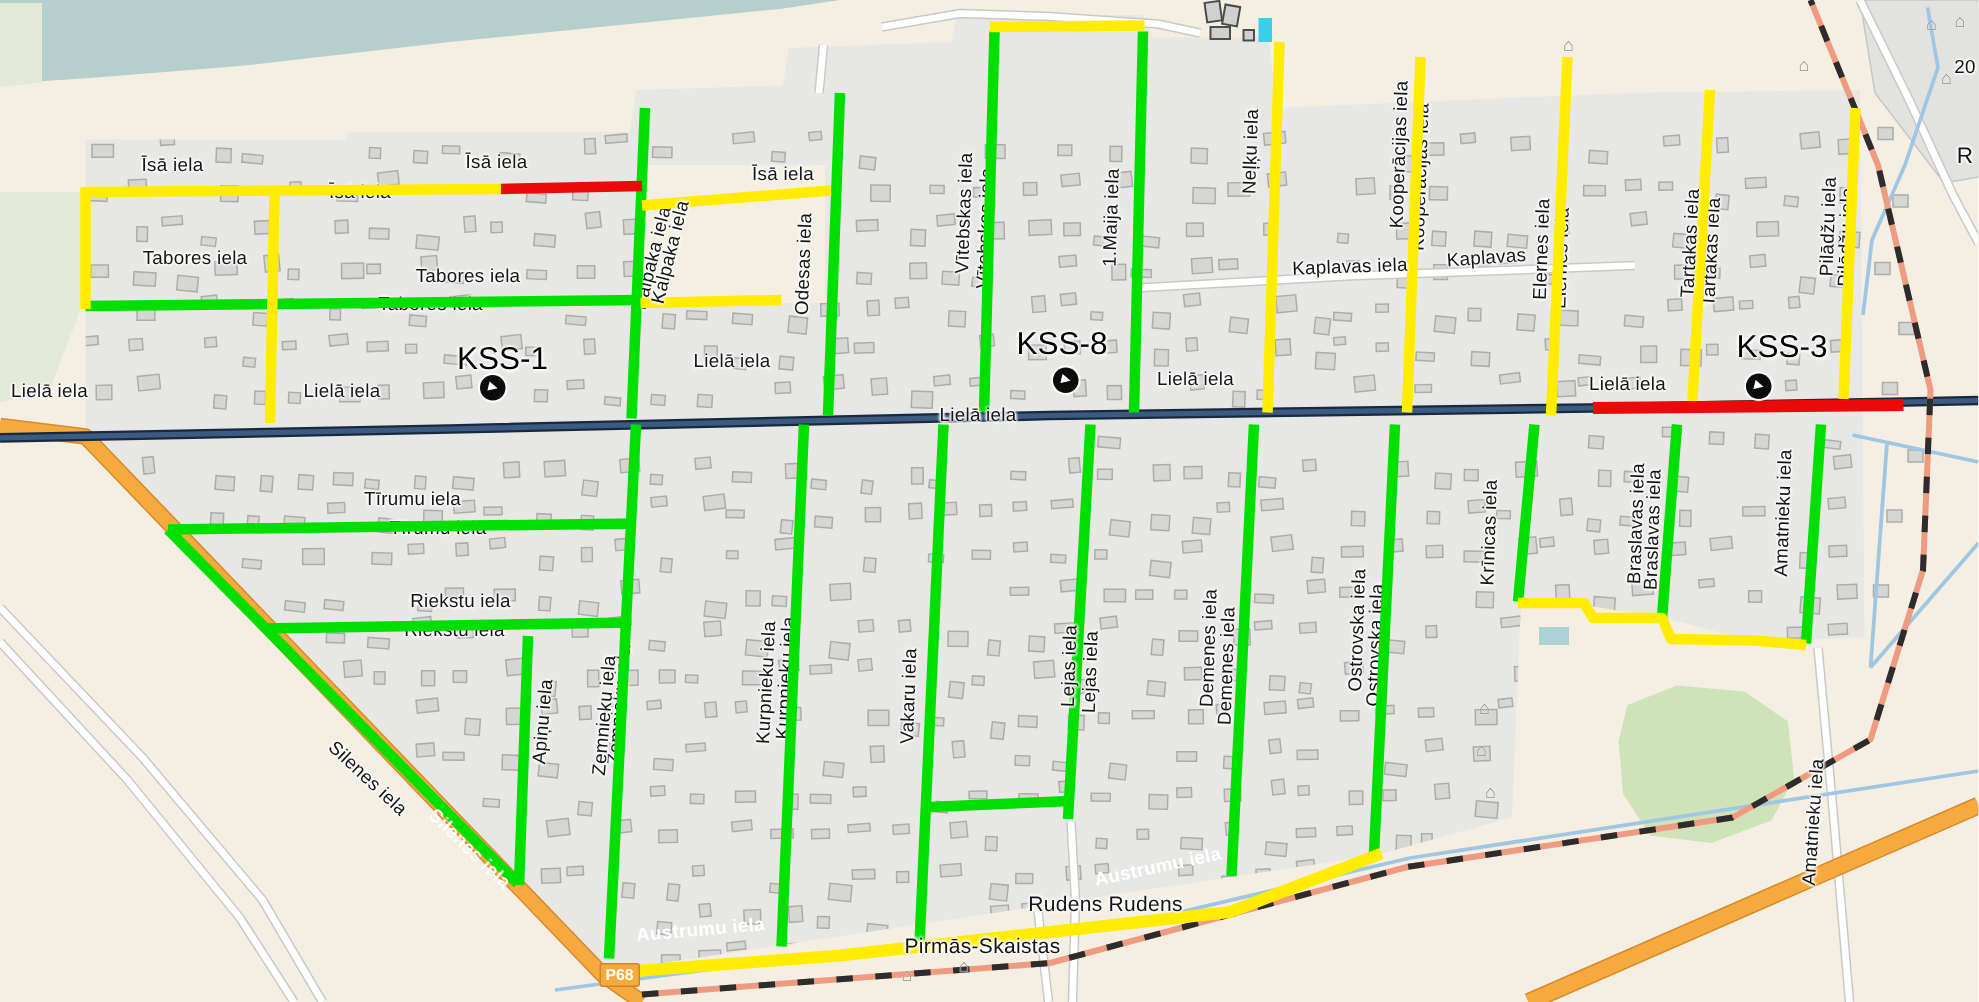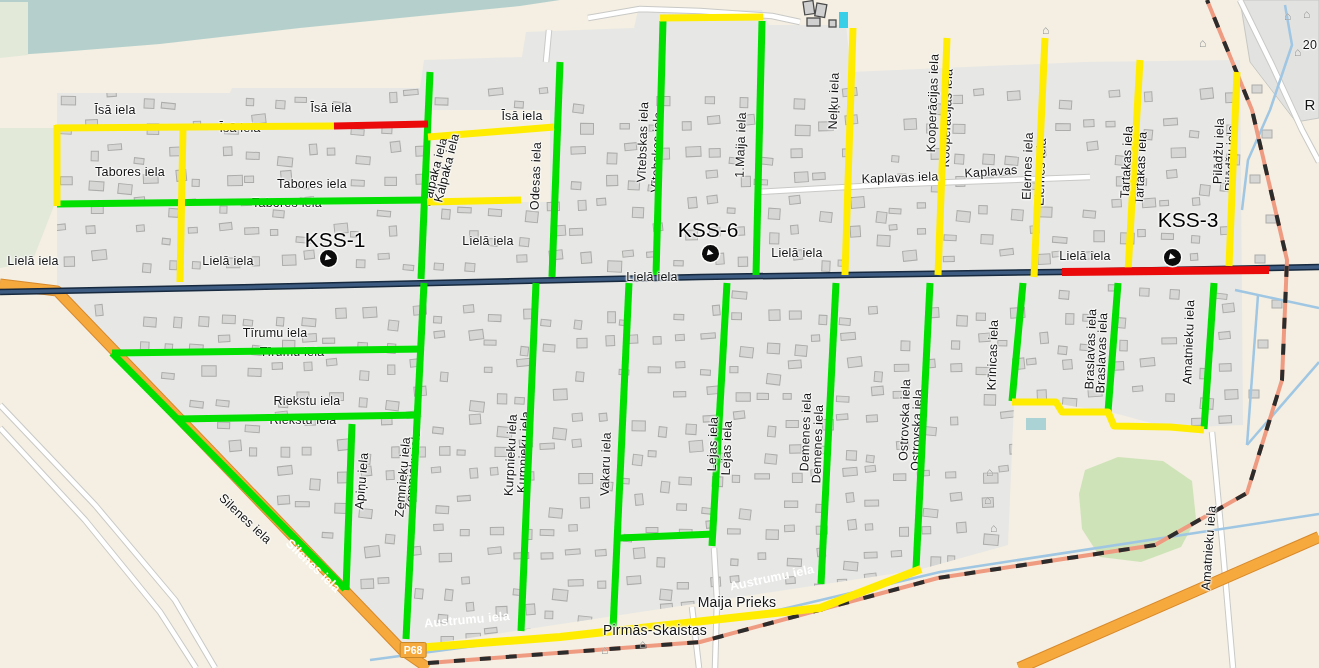--- a/index.html
+++ b/index.html
@@ -868,21 +868,21 @@
       <div class="lbl" style="left: 33px; top: 261px; transform: translate(-50%, -50%) rotate(0deg);">Lielā iela</div>
       <div class="lbl" style="left: 228px; top: 261px; transform: translate(-50%, -50%) rotate(0deg);">Lielā iela</div>
       <div class="lbl" style="left: 488px; top: 241px; transform: translate(-50%, -50%) rotate(0deg);">Lielā iela</div>
       <div class="lbl" style="left: 652px; top: 277px; transform: translate(-50%, -50%) rotate(0deg);">Lielā iela</div>
       <div class="lbl" style="left: 797px; top: 253px; transform: translate(-50%, -50%) rotate(0deg);">Lielā iela</div>
       <div class="lbl" style="left: 1085px; top: 256px; transform: translate(-50%, -50%) rotate(0deg);">Lielā iela</div>
       <div class="lbl" style="left: 275px; top: 333px; transform: translate(-50%, -50%) rotate(0deg);">Tīrumu iela</div>
       <div class="lbl" style="left: 307px; top: 401px; transform: translate(-50%, -50%) rotate(0deg);">Riekstu iela</div>
       <div class="lbl" style="left: 900px; top: 178px; transform: translate(-50%, -50%) rotate(-2deg);">Kaplavas iela</div>
       <div class="lbl" style="left: 991px; top: 172px; transform: translate(-50%, -50%) rotate(-4deg);">Kaplavas</div>
-      <div class="lbl" style="left: 737px; top: 602px; transform: translate(-50%, -50%) rotate(0deg); font-size: 14px;">Maija Prieks</div>
+      <div class="lbl" style="left: 737px; top: 602px; transform: translate(-50%, -50%) rotate(0deg); font-size: 14px;">Rudens Rudens</div>
       <div class="lbl" style="left: 655px; top: 630px; transform: translate(-50%, -50%) rotate(0deg); font-size: 14px;">Pirmās-Skaistas</div>
       <div class="lbl white" style="left: 467px; top: 620px; transform: translate(-50%, -50%) rotate(-5deg);">Austrumu iela</div>
       <div class="lbl white" style="left: 772px; top: 578px; transform: translate(-50%, -50%) rotate(-12deg);">Austrumu iela</div>
       <div class="lbl" style="left: 245px; top: 519px; transform: translate(-50%, -50%) rotate(43deg);">Silenes iela</div>
       <div class="lbl white" style="left: 313px; top: 566px; transform: translate(-50%, -50%) rotate(44deg);">Silenes iela</div>
       <div class="lbl" style="left: 1310px; top: 32px; transform: translate(-50%, -50%) rotate(0deg); margin-top: 13px;">20</div>
       <div class="lbl" style="left: 1310px; top: 104px; transform: translate(-50%, -50%) rotate(0deg); font-size: 15px;">R</div>
       <div class="lbl" style="left: 447px; top: 168px; transform: translate(-50%, -50%) rotate(-76deg);">Kalpaka iela</div>
       <div class="lbl" style="left: 536px; top: 176px; transform: translate(-50%, -50%) rotate(-88deg);">Odesas iela</div>
       <div class="lbl" style="left: 643px; top: 142px; transform: translate(-50%, -50%) rotate(-88deg);">Vītebskas iela</div>
@@ -900,23 +900,23 @@
       <div class="lbl" style="left: 806px; top: 432px; transform: translate(-50%, -50%) rotate(-88deg);">Demenes iela</div>
       <div class="lbl" style="left: 905px; top: 420px; transform: translate(-50%, -50%) rotate(-88deg);">Ostrovska iela</div>
       <div class="lbl" style="left: 993px; top: 355px; transform: translate(-50%, -50%) rotate(-88deg);">Krīnicas iela</div>
       <div class="lbl" style="left: 1091px; top: 349px; transform: translate(-50%, -50%) rotate(-88deg);">Braslavas iela</div>
       <div class="lbl" style="left: 1189px; top: 342px; transform: translate(-50%, -50%) rotate(-88deg);">Amatnieku iela</div>
       <div class="lbl" style="left: 1209px; top: 548px; transform: translate(-50%, -50%) rotate(-86deg);">Amatnieku iela</div>
       <div class="kss-label" style="left: 335px; top: 240px; transform: translate(-50%, -50%);">KSS-1</div>
       <div class="kss-icon" style="left: 319.5px; top: 249.5px;">
         <span>▶</span>
       </div>
-      <div class="kss-label" style="left: 708px; top: 230px; transform: translate(-50%, -50%);">KSS-6</div>
+      <div class="kss-label" style="left: 708px; top: 230px; transform: translate(-50%, -50%);">KSS-8</div>
       <div class="kss-icon" style="left: 701.5px; top: 244.5px;">
         <span>▶</span>
       </div>
-      <div class="kss-label" style="left: 1188px; top: 220px; transform: translate(-50%, -50%); text-align: center;">KSS-3</div>
+      <div class="kss-label" style="left: 1188px; top: 232px; transform: translate(-50%, -50%); text-align: center;">KSS-3</div>
       <div class="kss-icon" style="left: 1163.5px; top: 248.5px;">
         <span>▶</span>
       </div>
       <div class="badge" style="left: 413px; top: 650px; transform: translate(-50%, -50%);">P68</div>
     </div>
 </div>
 
 </body></html>

